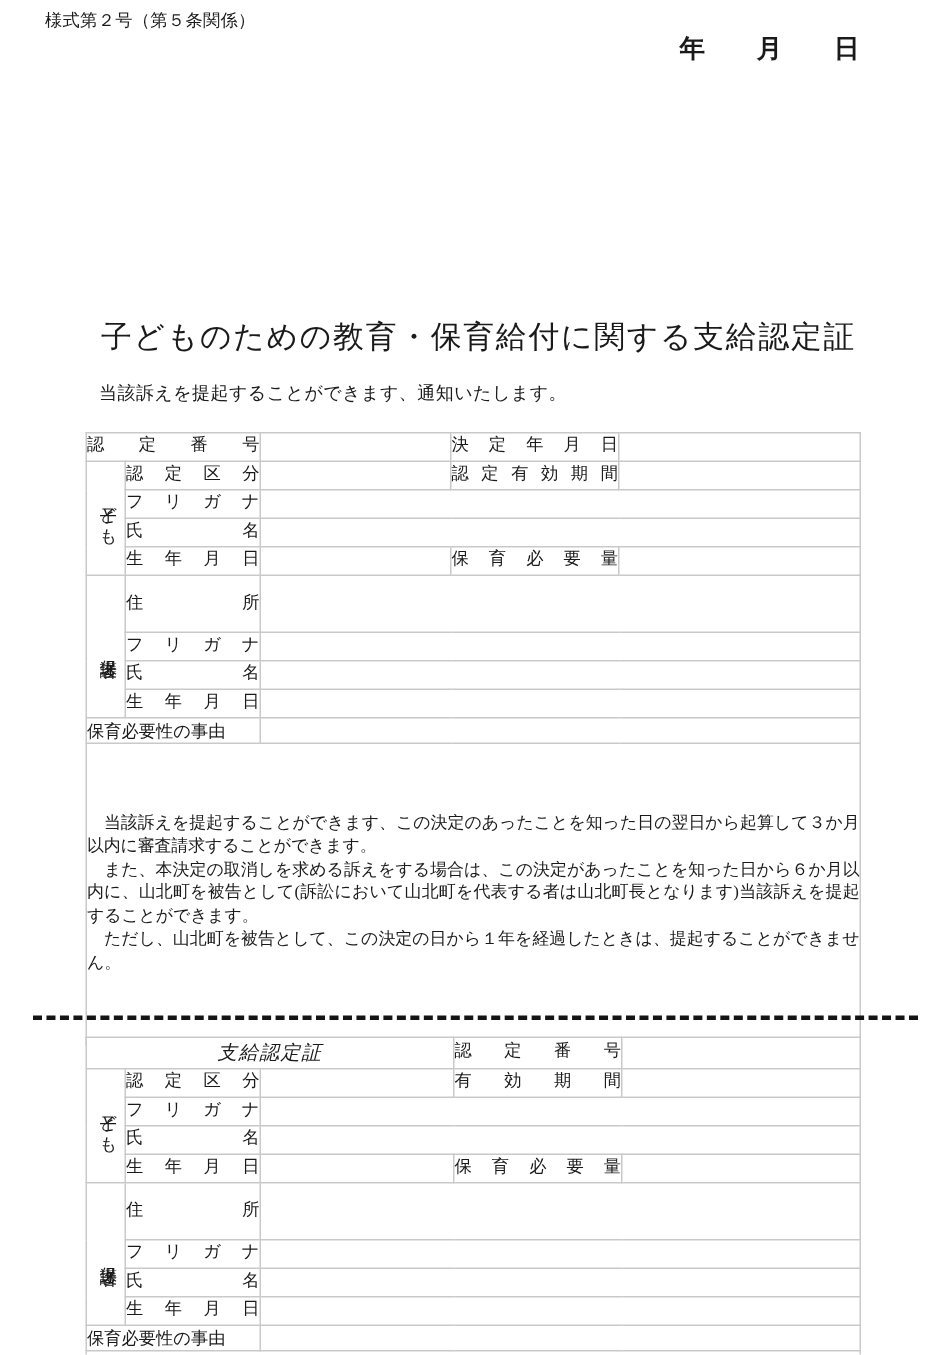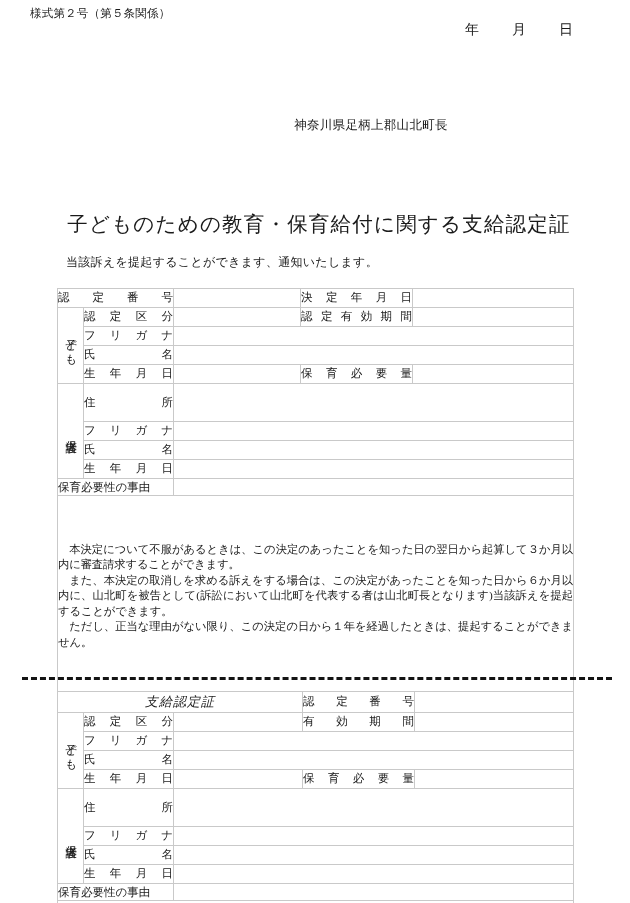--- a/index.html
+++ b/index.html
@@ -30,22 +30,23 @@
     left: 30px;
     top: 6px;
     font-size: 11.5px;
     letter-spacing: 0.2px;
     white-space: nowrap;
   }
   .date-line {
     position: absolute;
     right: 57px;
     top: 21px;
-    font-size: 14px;
+    font-size: 17px;
     white-space: nowrap;
+    font-weight: bold;
   }
   .date-line span { display: inline-block; }
   .date-gap-a { width: 26px; }
   .date-gap-b { width: 26px; }
 
   .issuer {
     position: absolute;
     left: 0;
     right: 0;
     top: 117px;
@@ -183,23 +184,20 @@
   <div class="form-no">様式第２号（第５条関係）</div>
 
   <div class="date-line">
     <span>年</span>
     <span class="date-gap-a"></span>
     <span>月</span>
     <span class="date-gap-b"></span>
     <span>日</span>
   </div>
 
-  <div class="issuer">
-    <span class="issuer-inner">神奈川県足柄上郡山北町長</span>
-  </div>
 
   <div class="doc-title">
     <span class="doc-title-inner">子どものための教育・保育給付に関する支給認定証</span>
   </div>
 
   <div class="intro">当該訴えを提起することができます、通知いたします。</div>
 
   <table class="tbl" id="upper-table">
     <colgroup>
       <col style="width:26px">
@@ -351,23 +349,23 @@
 
       <tr>
         <td class="lbl" colspan="2" style="height:16px">
           <span>保育必要性の事由</span>
         </td>
         <td class="val" colspan="3" style="height:16px"></td>
       </tr>
 
       <tr>
         <td class="notice-cell" colspan="5" style="height:200px">
-          <p class="notice-p">本決定について不服があるときは、この決定のあったことを知った日の翌日から起算して３か月以内に審査請求することができます。</p>
+          <p class="notice-p">当該訴えを提起することができます、この決定のあったことを知った日の翌日から起算して３か月以内に審査請求することができます。</p>
           <p class="notice-p">また、本決定の取消しを求める訴えをする場合は、この決定があったことを知った日から６か月以内に、山北町を被告として(訴訟において山北町を代表する者は山北町長となります)当該訴えを提起することができます。</p>
-          <p class="notice-p">ただし、正当な理由がない限り、この決定の日から１年を経過したときは、提起することができません。</p>
+          <p class="notice-p">ただし、山北町を被告として、この決定の日から１年を経過したときは、提起することができません。</p>
         </td>
       </tr>
     </tbody>
   </table>
 
   <div class="cutline"></div>
 
   <table class="tbl" id="lower-table">
     <colgroup>
       <col style="width:26px">

